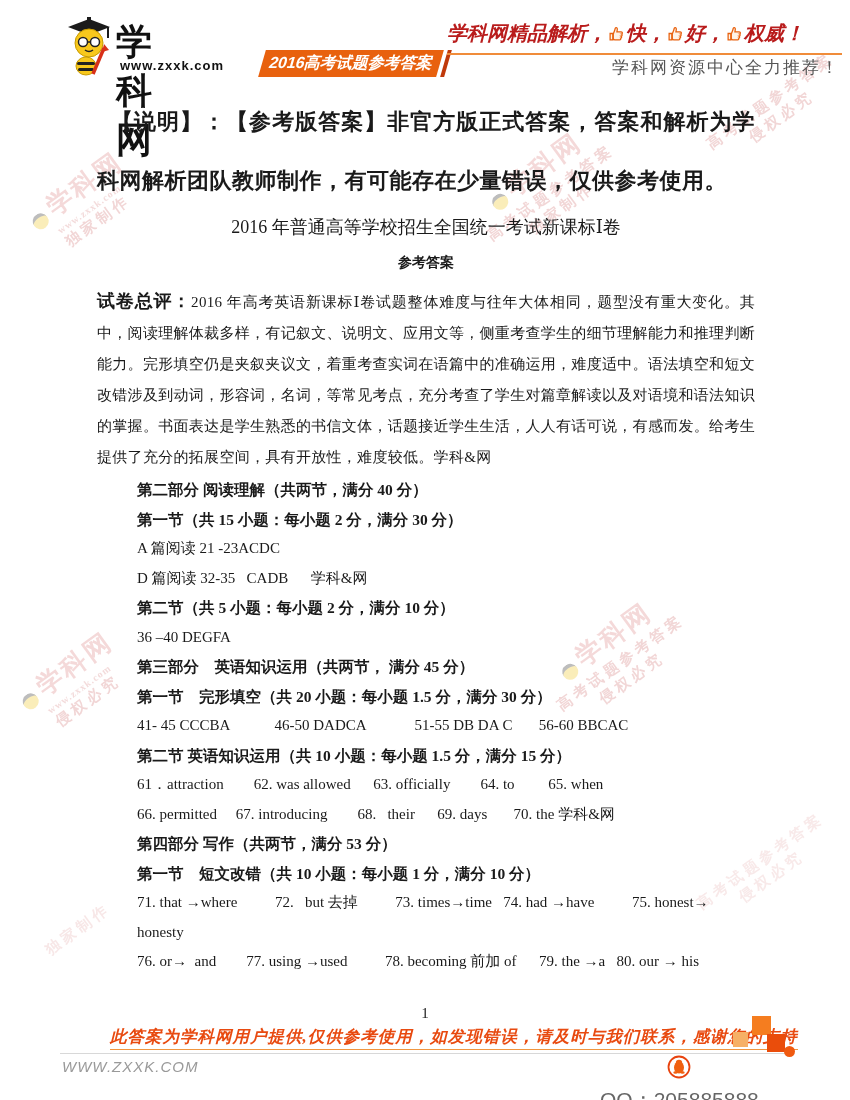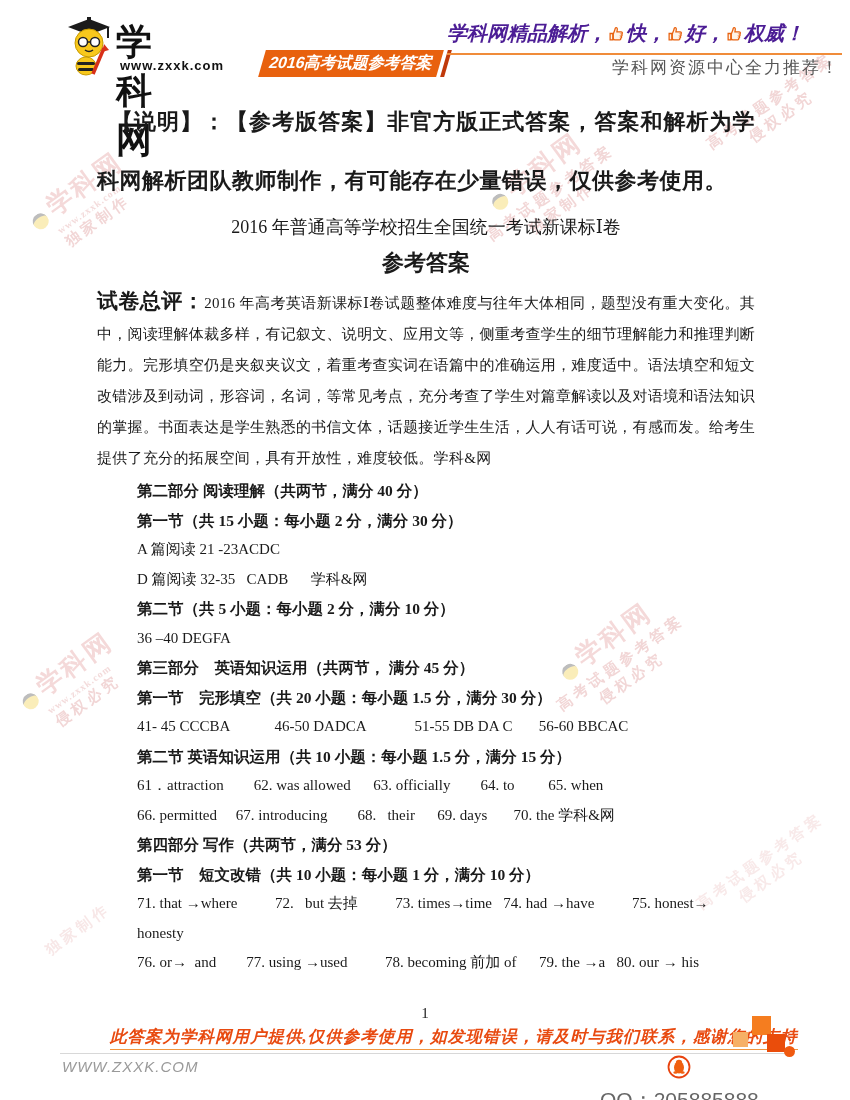--- a/index.html
+++ b/index.html
@@ -21,35 +21,35 @@
   .banner {
     position:absolute; left:202px; top:40px; width:178px; height:27px;
     background:#e8610e; transform:skewX(-16deg);
     display:flex; align-items:center; justify-content:center;
   }
   .banner-text { color:#fff; font-size:16px; font-weight:bold; white-space:nowrap;
                  font-family:"Liberation Sans","DejaVu Sans",sans-serif; }
   .banner-slash { position:absolute; right:-8px; top:0; width:4px; height:27px; background:#c0390a; }
 
   .slogan { position:absolute; right:8px; top:20px; width:395px; text-align:left;
-            color:#4c1d95; font-size:20px; font-weight:bold; font-style:italic;
+            color:#b91c1c; font-size:20px; font-weight:bold; font-style:italic;
             white-space:nowrap; padding-bottom:6px; border-bottom:2px solid #f08c3a; }
   .slogan svg { vertical-align:-2px; margin:0 1px; }
   .sub-slogan { position:absolute; right:10px; top:56px; color:#555; font-size:17px;
                 letter-spacing:2px; }
 
   
   .content { position:absolute; left:97px; top:92px; width:658px; }
   .notice { font-size:22px; font-weight:bold; line-height:59px; text-indent:14px;
             text-align:justify; letter-spacing:0.5px; }
   .doc-title { margin-top:4px; text-align:center; font-size:18px; font-weight:normal; line-height:26px; }
-  .doc-subtitle { margin-top:10px; text-align:center; font-size:22px; font-weight:bold; line-height:26px; }
+  .doc-subtitle { margin-top:10px; text-align:center; font-size:14px; font-weight:bold; line-height:26px; }
   .overview { margin-top:10px; font-size:15px; line-height:31px; text-align:justify;
               letter-spacing:0.3px; }
-  .overview b { font-size:21px; }
+  .overview b { font-size:18px; }
   .answers { margin-top:2px;margin-left:40px; }
   .line { font-size:15px; line-height:29.5px; white-space:pre-wrap; }
   .line.bold { font-weight:bold; font-size:15.5px; }
 
   
   .page-num { position:absolute; left:0; top:1005px; width:850px; text-align:center;
               font-size:15px; color:#222; }
   .disclaimer { position:absolute; left:110px; top:1026px; width:640px;
                 color:#e84a10; font-size:16.5px; font-weight:bold; font-style:italic; white-space:nowrap; }
   .disclaimer span { border-bottom:1.5px solid #f0953f; padding-bottom:3px; letter-spacing:1px; }

